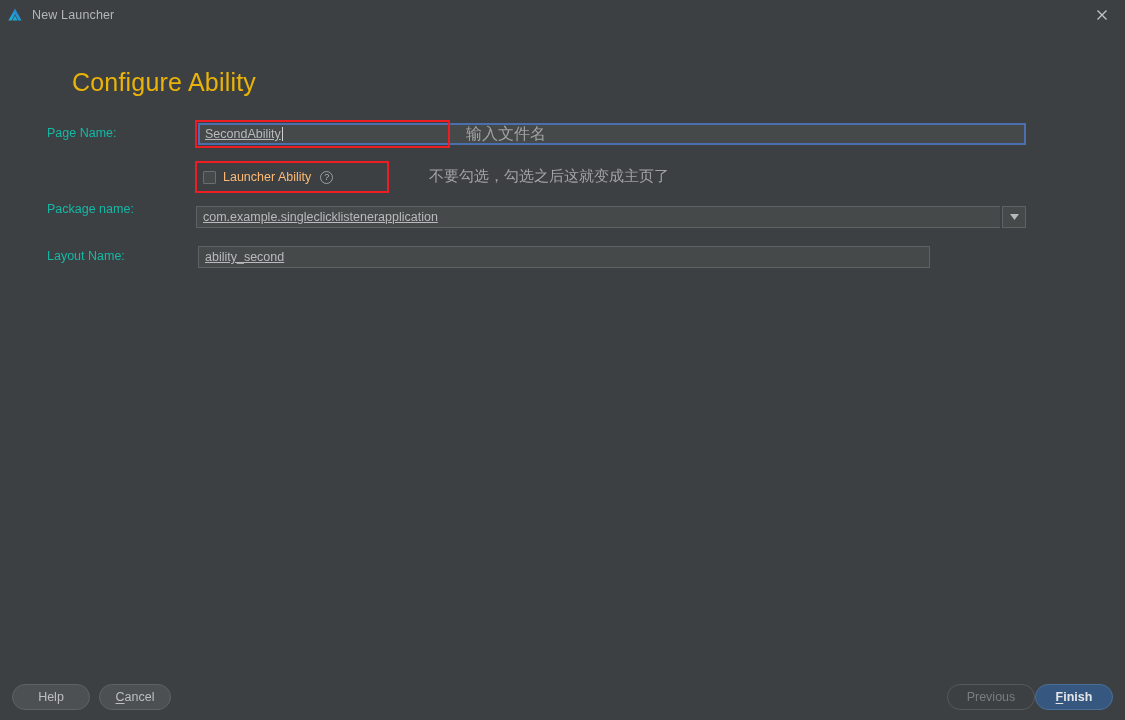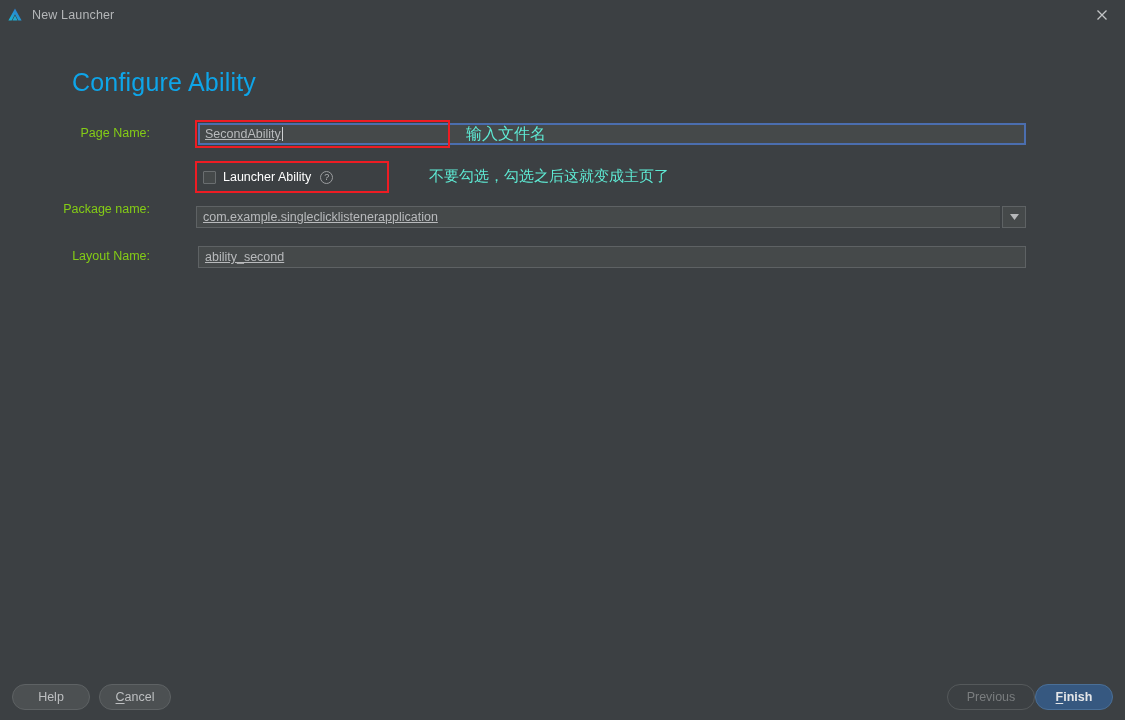--- a/index.html
+++ b/index.html
@@ -54,32 +54,32 @@
   }
   .close-btn svg { display: block; }
 
   
   .page-heading {
     position: absolute;
     left: 72px;
     top: 68px;
     font-size: 25px;
     font-weight: 400;
-    color: #0ea5e9;
+    color: #eab308;
     letter-spacing: 0.2px;
     white-space: nowrap;
   }
 
   
   .form-label {
     position: absolute;
     font-size: 12.5px;
-    color: #84cc16;
-    white-space: nowrap;
-    text-align: right;
+    color: #14b8a6;
+    white-space: nowrap;
+    padding-left: 47px;
   }
   .lbl-page    { left: 0px; width: 150px; top: 126px; }
   .lbl-package { left: 0px; width: 150px; top: 202px; }
   .lbl-layout  { left: 0px; width: 150px; top: 249px; }
 
   .field {
     position: absolute;
     height: 22px;
     background: #45494a;
     border: 1px solid #5e6264;
@@ -98,21 +98,21 @@
     outline-offset: -2px;
   }
   .fld-page {
     left: 198px; top: 123px; width: 828px;
   }
   .fld-package {
     left: 196px; top: 206px; width: 804px;
     border-right: none;
   }
   .fld-layout {
-    left: 198px; top: 246px; width: 828px;
+    left: 198px; top: 246px; width: 732px;
   }
   .caret {
     display: inline-block;
     width: 1px;
     height: 14px;
     background: #cfd1d3;
     margin-left: 1px;
     vertical-align: middle;
   }
 
@@ -146,21 +146,21 @@
   .checkbox-box {
     width: 13px;
     height: 13px;
     background: #45494a;
     border: 1px solid #6a6e70;
     border-radius: 1px;
     flex: 0 0 auto;
   }
   .checkbox-label {
     font-size: 12.5px;
-    color: #ffffff;
+    color: #fdba74;
     white-space: nowrap;
   }
   .help-circle {
     width: 13px;
     height: 13px;
     border: 1px solid #9b9d9f;
     border-radius: 50%;
     display: flex;
     align-items: center;
     justify-content: center;
@@ -179,21 +179,21 @@
     pointer-events: none;
   }
   .anno-box-page {
     left: 195px; top: 120px; width: 255px; height: 28px;
   }
   .anno-box-launcher {
     left: 195px; top: 161px; width: 194px; height: 32px;
   }
   .anno-text {
     position: absolute;
-    color: #5eead4;
+    color: #a3a3a3;
     white-space: nowrap;
     font-family: "DejaVu Sans", "Liberation Sans", sans-serif;
     text-align: right;
   }
   .anno-text-page {
     left: 466px; top: 124px; font-size: 16px;
   }
   .anno-text-launcher {
     left: 429px; top: 167px; font-size: 15px;
   }

